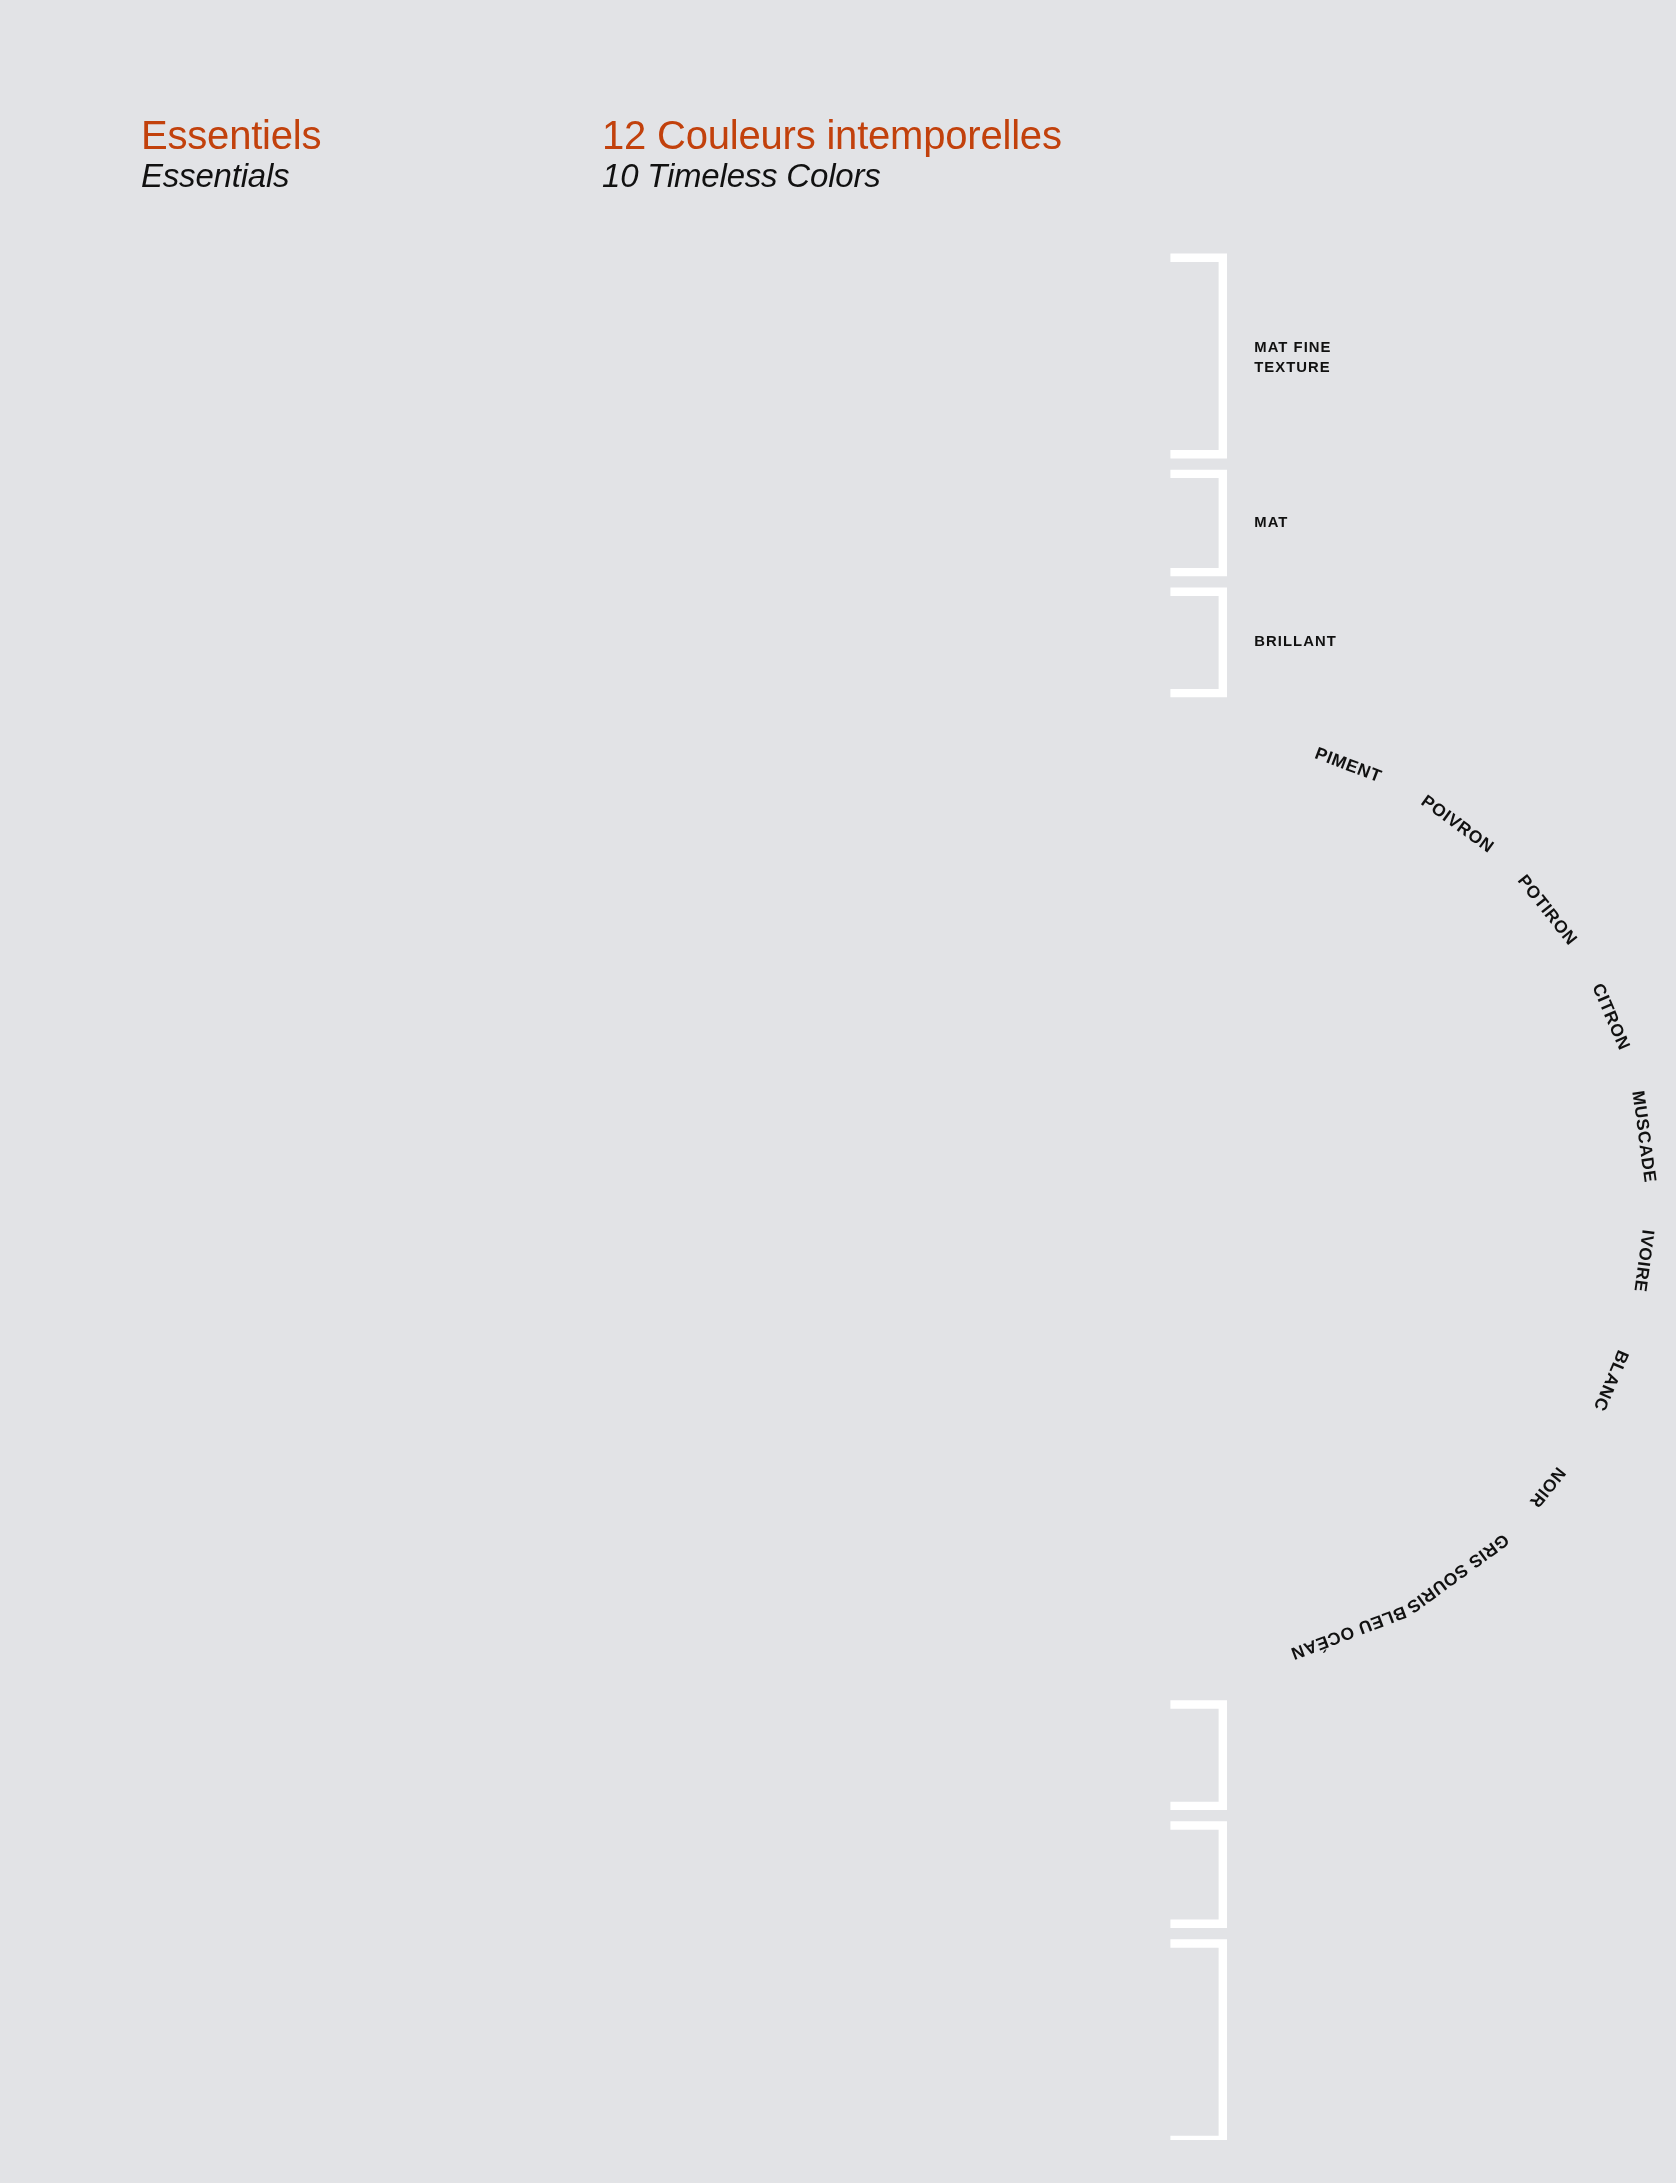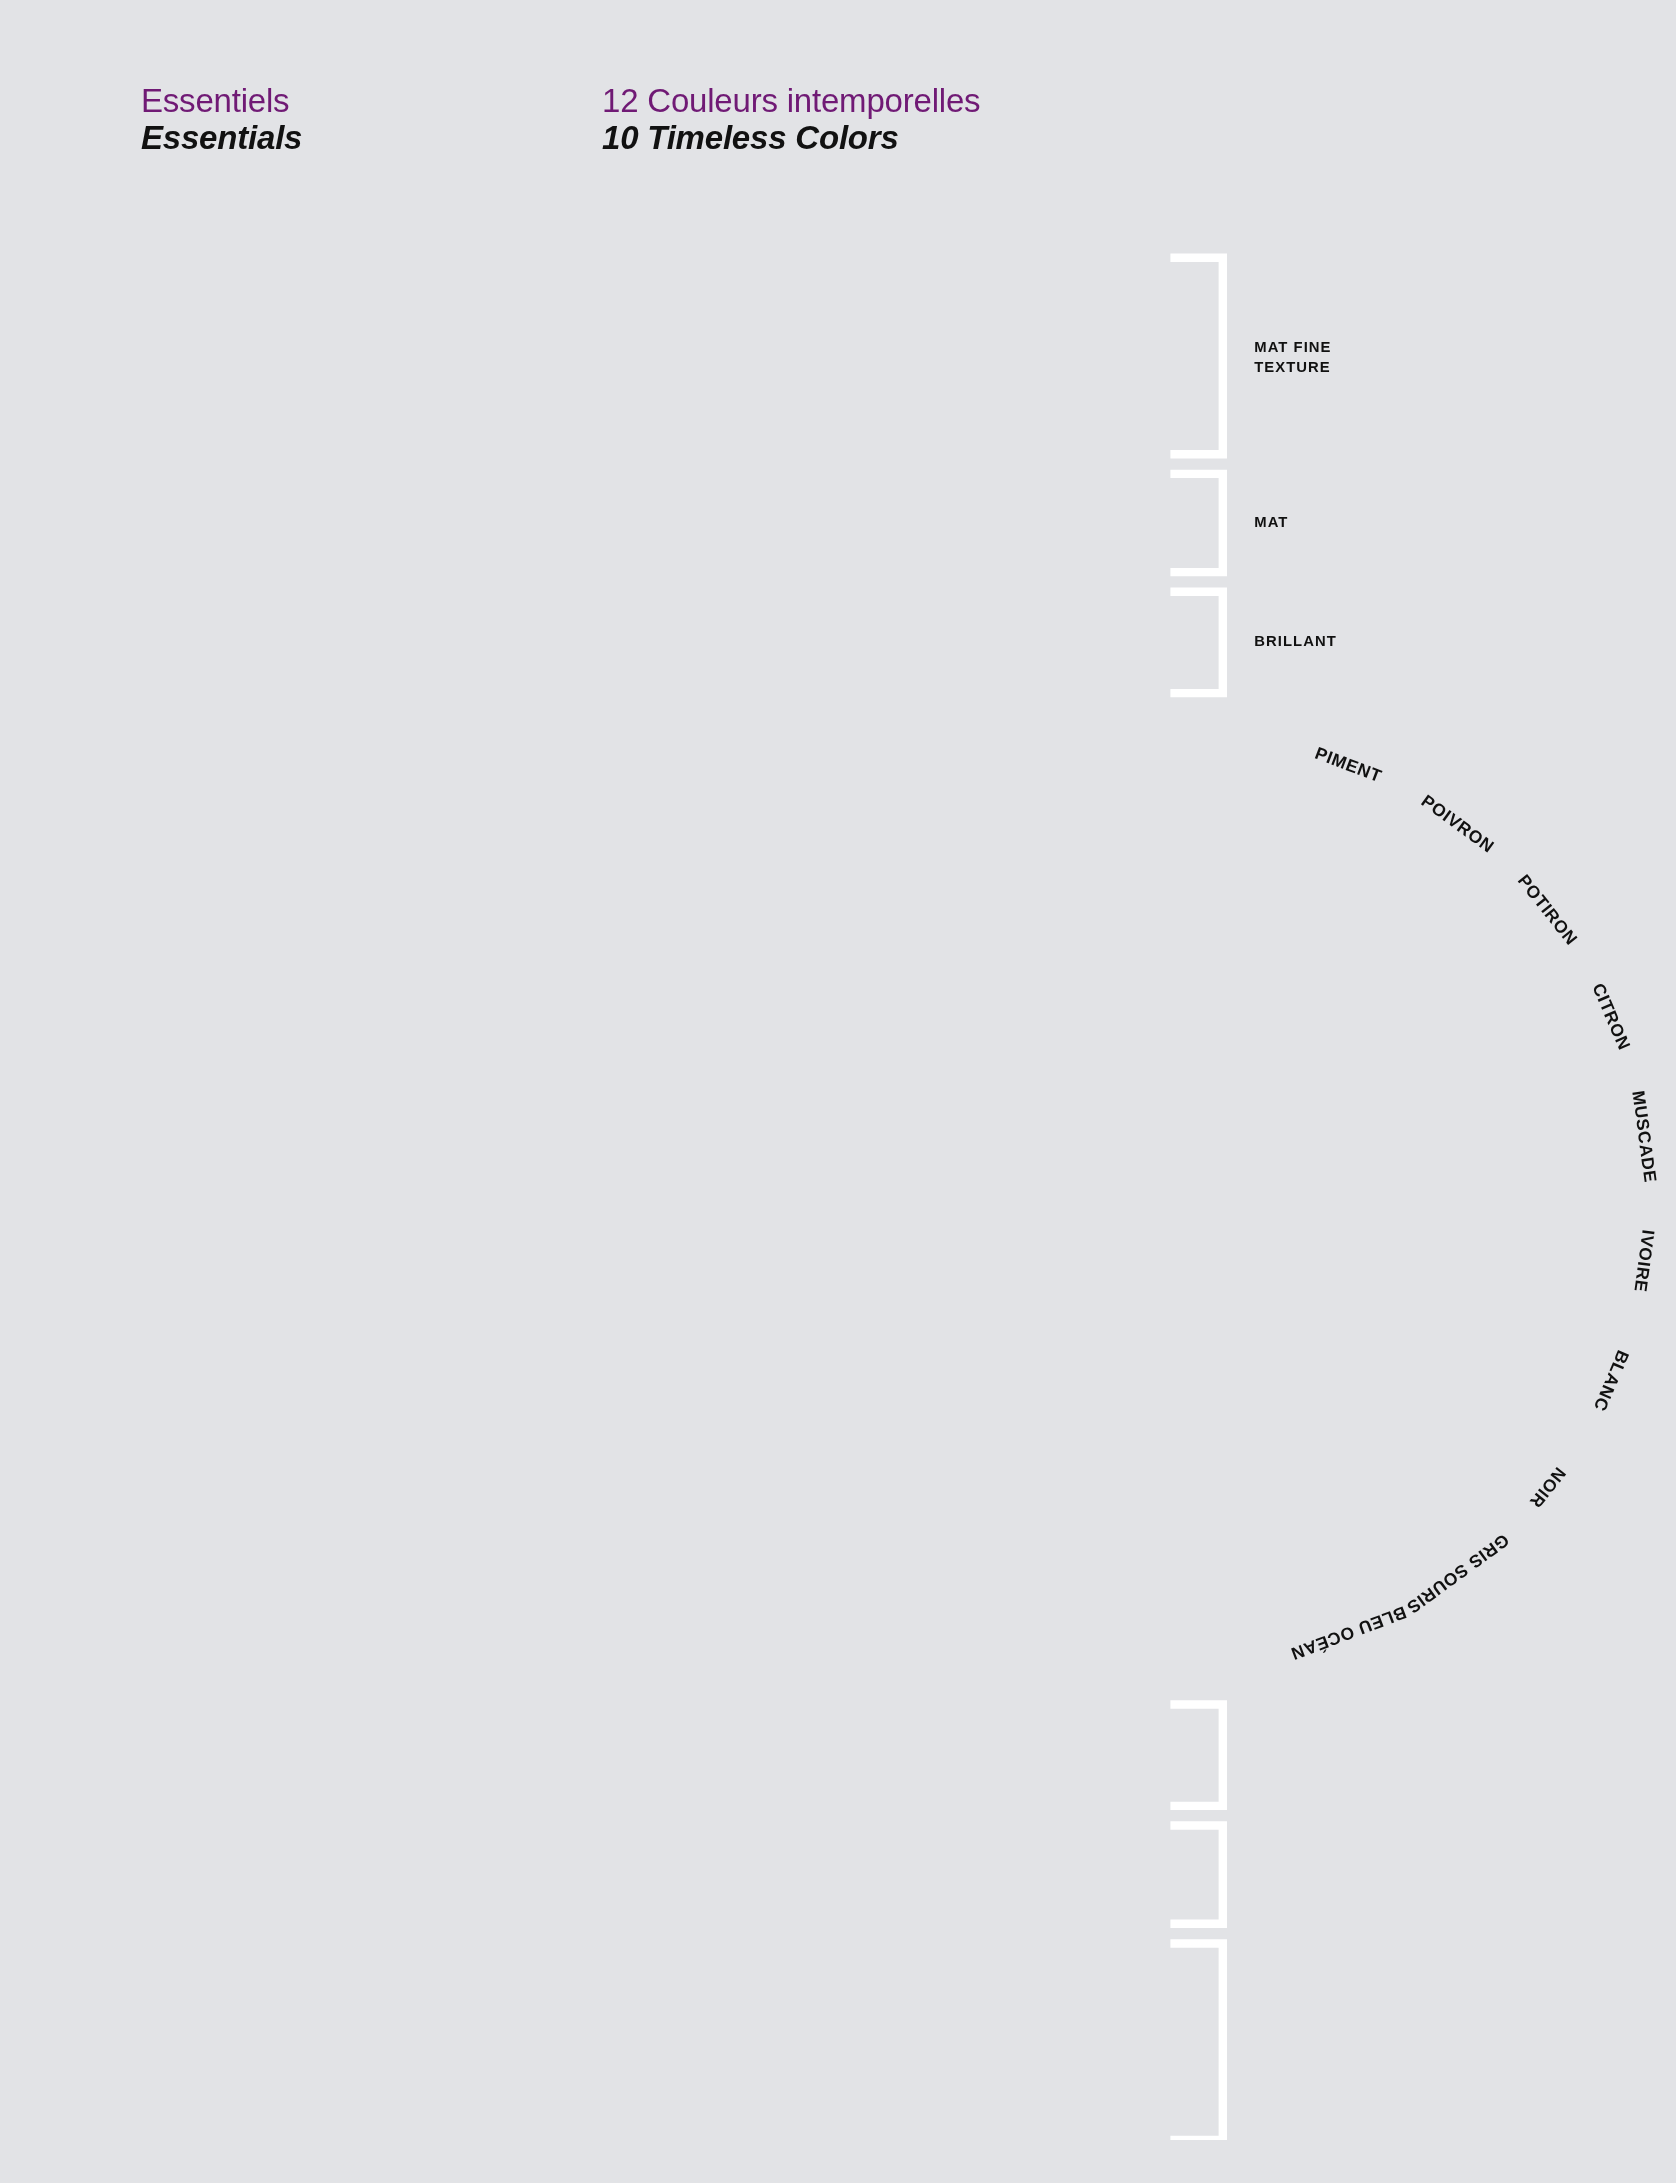--- a/index.html
+++ b/index.html
@@ -6,22 +6,22 @@
   body{
     width:1677px;height:2702px;
     background:#E2E3E6;
     font-family:"Liberation Sans",sans-serif;
     position:relative;overflow:hidden;
   }
   #stage{position:absolute;left:0;top:0;width:1677px;height:2702px;}
 
   
   .hdr{position:absolute;}
-  .hdr-fr{font-size:33px;font-weight:400;color:#701a75;letter-spacing:-0.2px;line-height:1.12;white-space:nowrap;}
-  .hdr-en{font-size:33px;font-weight:700;font-style:italic;color:#111;letter-spacing:-0.2px;line-height:1.12;white-space:nowrap;}
+  .hdr-fr{font-size:40px;font-weight:400;color:#c2410c;letter-spacing:-0.2px;line-height:1.12;white-space:nowrap;margin-top:30px;}
+  .hdr-en{font-size:33px;font-weight:400;font-style:italic;color:#111;letter-spacing:-0.2px;line-height:1.12;white-space:nowrap;}
   #hdr-left{left:141px;top:83px;}
   #hdr-right{left:602px;top:83px;}
 
   
   #wheel{position:absolute;left:0;top:0;width:1677px;height:2140px;}
 </style>
 </head>
 <body>
 
 <div id="stage">

